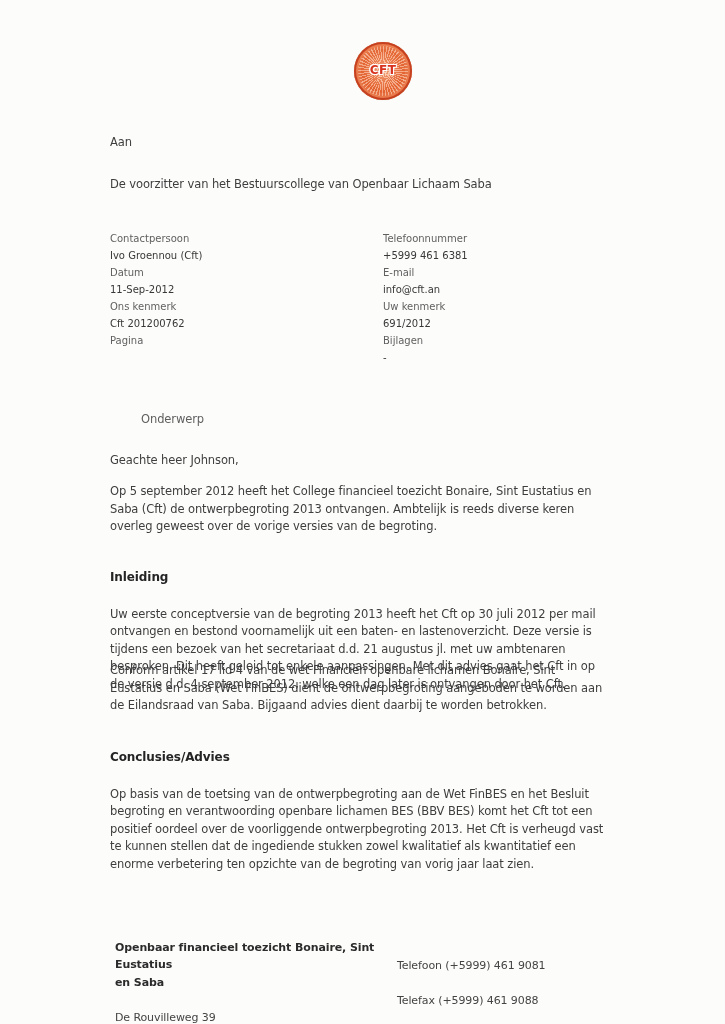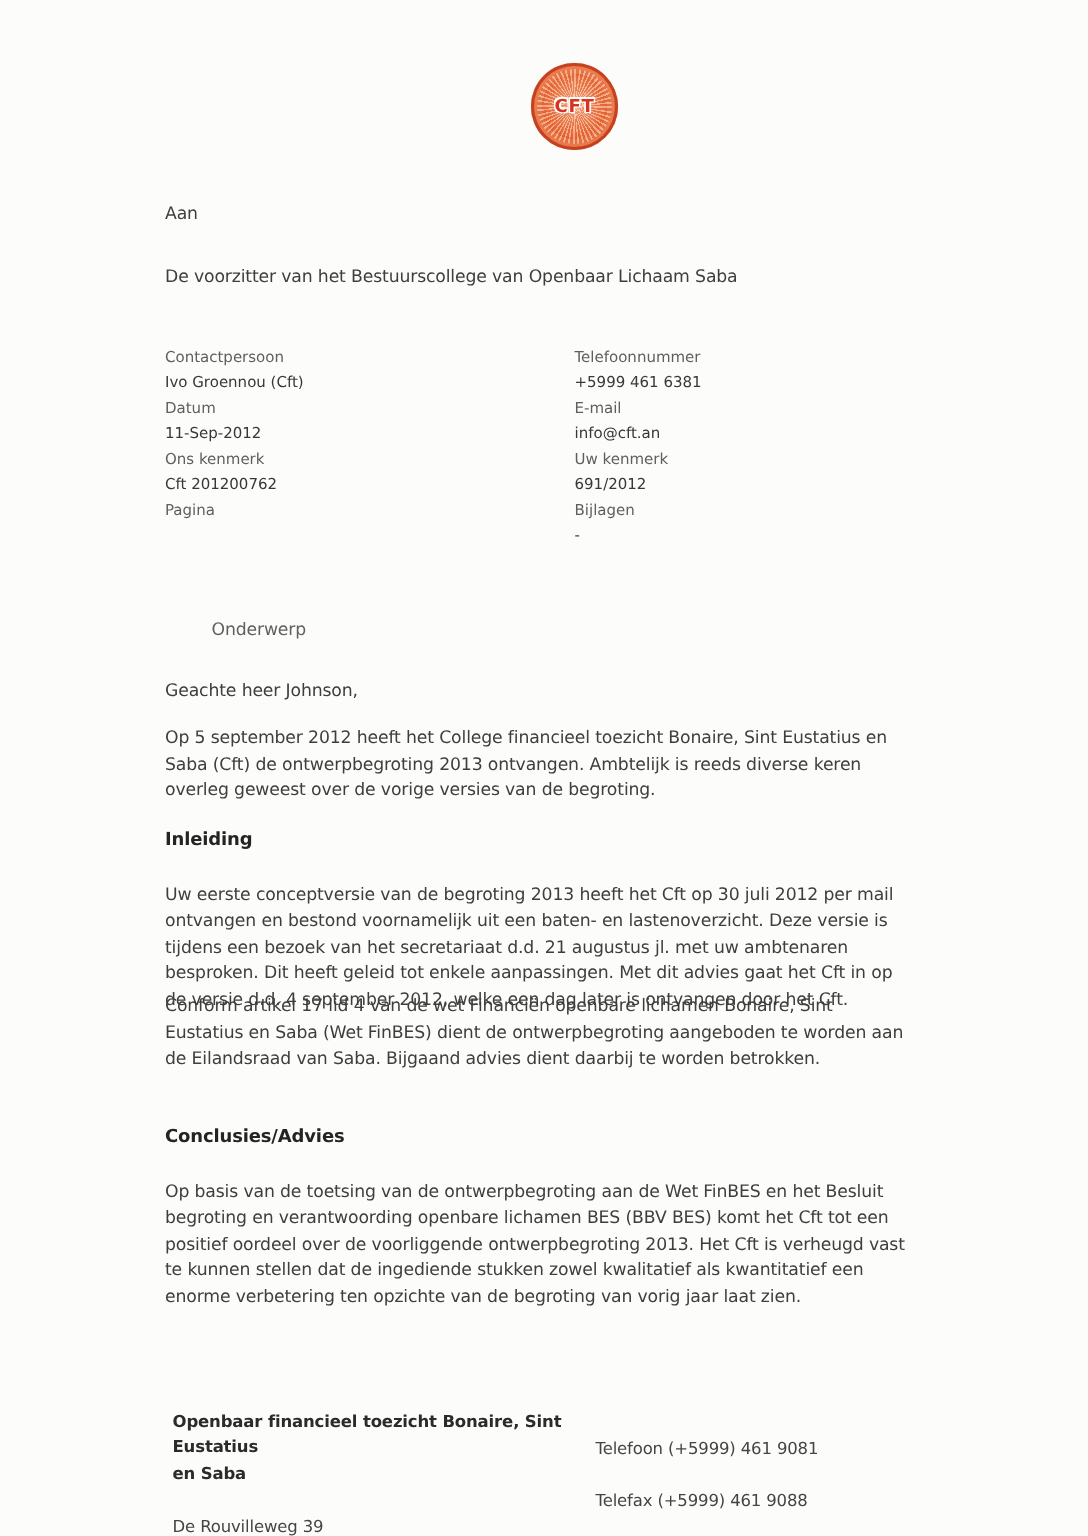--- a/index.html
+++ b/index.html
@@ -43,21 +43,21 @@
   .recipient { left: 110px; top: 111px; line-height: 21px; width: 560px; }
   .meta-col { position: absolute; top: 230px; font-size: 10px; line-height: 17px; }
   .meta-col.left  { left: 110px; width: 260px; }
   .meta-col.right { left: 383px; width: 240px; }
   .meta-label { color: #5f5f5f; }
   .meta-value { color: #383838; }
   .subject { left: 110px; top: 394px; line-height: 17px; width: 560px; margin-left: 31px; }
   .subject .meta-label { display: block; }
   .salutation { left: 110px; top: 452px; width: 560px; }
   .para1 { left: 110px; top: 483px; width: 565px; }
-  .sec-inleiding { left: 110px; top: 533px; width: 565px; }
+  .sec-inleiding { left: 110px; top: 551px; width: 565px; }
   .para-conform  { left: 110px; top: 662px; width: 565px; }
   .sec-conclusies{ left: 110px; top: 731px; width: 565px; }
   .sec-heading { font-weight: bold; color: #242424; font-size: 12px;
                  margin: 0 0 2px 0; letter-spacing: -0.1px; }
   .body-text { color: #3e3e3e; }
   
   .footer-left  { left: 115px; top: 921px; width: 300px; font-size: 11px; line-height: 17.5px; }
   .footer-right { left: 397px; top: 939px; width: 240px; font-size: 11px; line-height: 17.5px; }
   .footer-org { font-weight: bold; color: #2b2b2b; }
   .footer-line { color: #444; }

